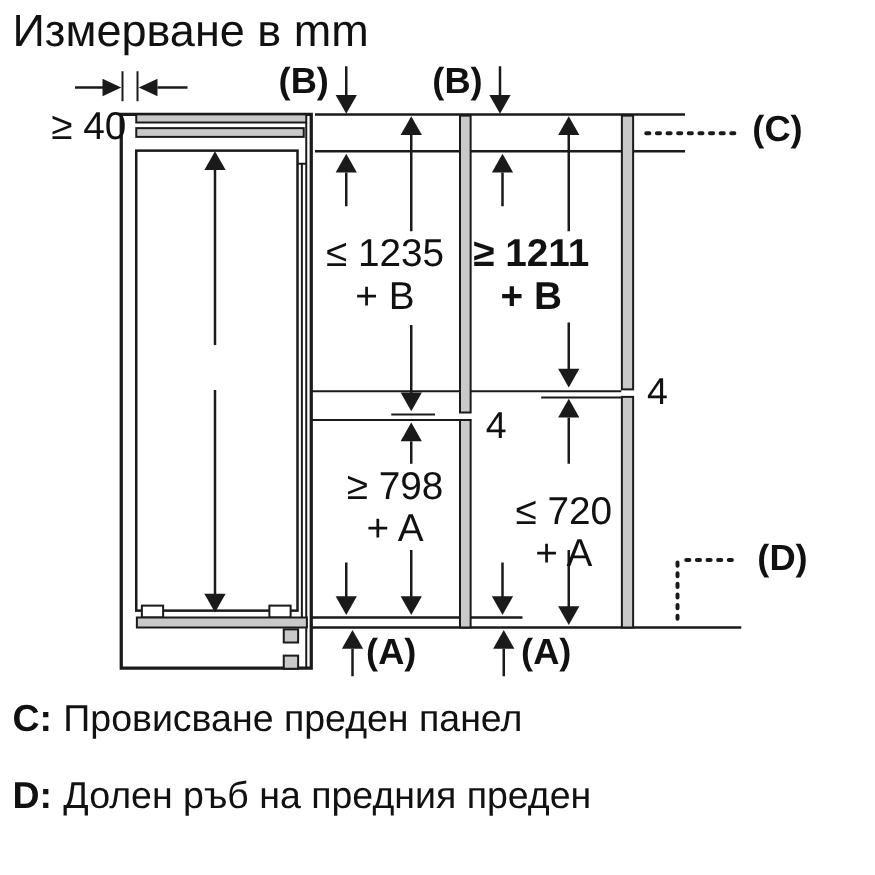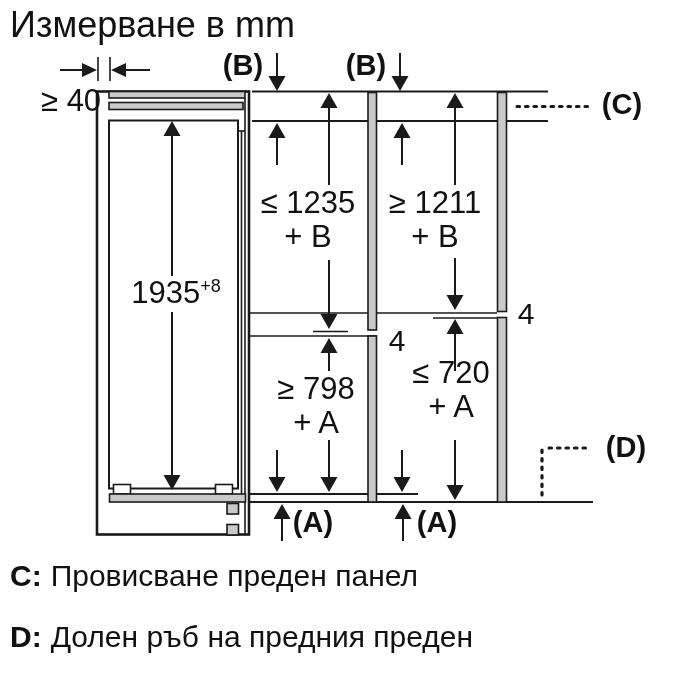--- a/index.html
+++ b/index.html
@@ -22,22 +22,22 @@
   .legend-row{position:absolute;font-size:30px;display:flex;gap:9px;}
   .legend-key{font-weight:bold;}
   sup{font-size:18px;}
   #title{left:10px;top:6px;font-size:36px;}
   #dim40{left:13px;top:84px;margin-left:28px;}
   #b1{left:243px;top:50px;} #b2{left:366px;top:50px;}
   #lc{left:622px;top:89px;} #ld{left:626px;top:432px;}
   #la1{left:313px;top:507px;} #la2{left:437px;top:507px;}
   #f1{left:397px;top:325px;} #f2{left:526px;top:298px;}
   #niche{left:176px;top:276px;}
-  #c1u{left:308px;top:186px;} #c2u{left:435px;top:186px;}
-  #c1l{left:316px;top:372px;} #c2l{left:451px;top:356px;}
+  #c1u{left:308px;top:186px;} #c2u{left:425px;top:186px;font-weight:bold;}
+  #c1l{left:316px;top:372px;} #c2l{left:451px;top:392px;}
   #legC{left:10px;top:559px;} #legD{left:10px;top:620px;}
 </style>
 </head>
 <body>
 
 <div id="stage">
 
   <svg id="draw" width="700" height="700" viewBox="0 0 700 700">
 
     <line class="ln" x1="252" y1="91.5" x2="548" y2="91.5"></line>
@@ -150,21 +150,20 @@
   <div class="txt" id="title">Измерване в mm</div>
   <div class="txt big" id="dim40">≥ 40</div>
 
   <div class="txt lbl ctr" id="b1">(B)</div>
   <div class="txt lbl ctr" id="b2">(B)</div>
   <div class="txt lbl ctr" id="lc">(C)</div>
   <div class="txt lbl ctr" id="ld">(D)</div>
   <div class="txt lbl ctr" id="la1">(A)</div>
   <div class="txt lbl ctr" id="la2">(A)</div>
 
-  <div class="txt big ctr" id="niche"><span>1935</span><sup>+8</sup></div>
 
   <div class="txt dim ctr" id="c1u">
     <div>≤ 1235</div>
     <div>+ B</div>
   </div>
   <div class="txt dim ctr" id="c2u">
     <div>≥ 1211</div>
     <div>+ B</div>
   </div>
   <div class="txt dim ctr" id="c1l">

